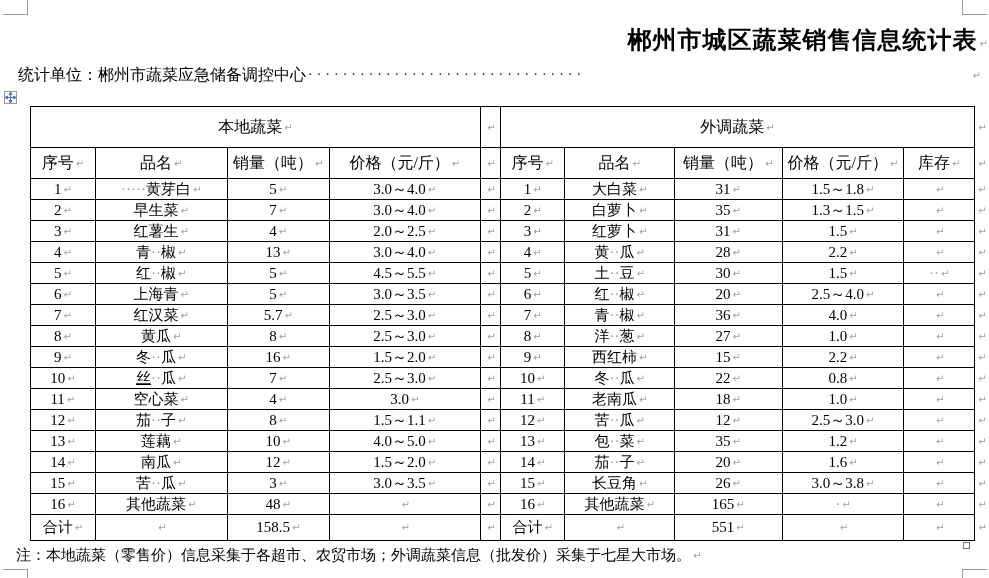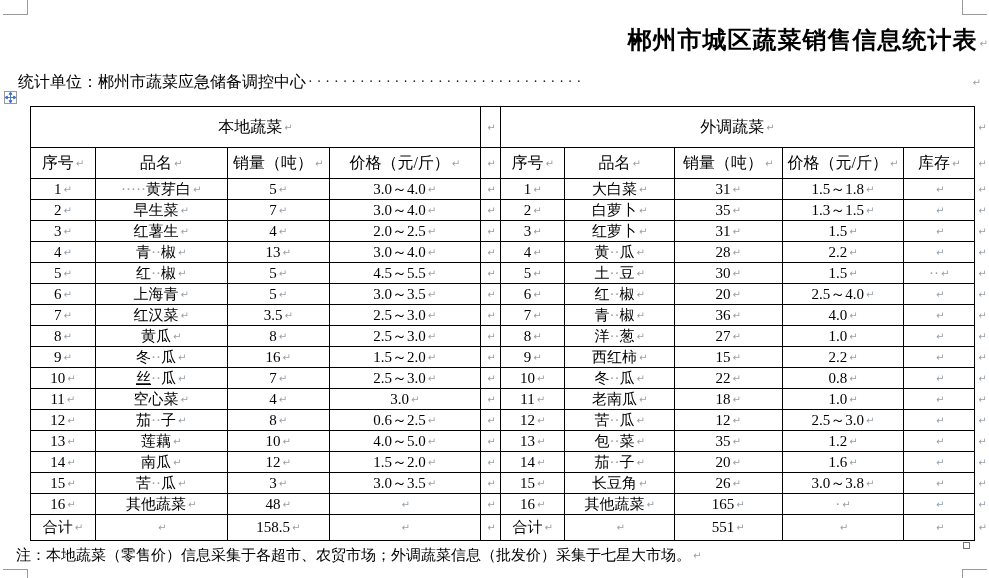--- a/index.html
+++ b/index.html
@@ -13,21 +13,21 @@
   .crop.tl{left:3px;top:0;width:24px;height:14px;border-right-width:1px;border-bottom-width:1px;}
   .crop.tr{left:962px;top:0;width:24px;height:14px;border-left-width:1px;border-bottom-width:1px;}
   .crop.bl{left:3px;top:569px;width:24px;height:9px;border-right-width:1px;border-top-width:1px;}
   .crop.br{left:962px;top:569px;width:24px;height:9px;border-left-width:1px;border-top-width:1px;}
 
   .title{
     position:absolute;top:24px;left:0;width:100%;text-align:right;
     font-size:24px;font-weight:bold;letter-spacing:1px;white-space:nowrap;
   }
   .subtitle{
-    position:absolute;top:70px;left:18px;right:8px;height:24px;
+    position:absolute;top:63px;left:18px;right:8px;height:24px;
     display:flex;align-items:center;font-size:16px;white-space:nowrap;
   }
   .sub-dots{
     flex:1;overflow:hidden;white-space:nowrap;letter-spacing:4px;
     color:#1a1a1a;font-size:14px;margin:0 2px;
   }
   .note{position:absolute;left:16px;top:546px;font-size:15px;white-space:nowrap;}
 
   
   .pm{
@@ -202,21 +202,21 @@
         <td><span>6</span><span class="pm">↵</span></td>
         <td><span>红<span class="dot">·</span><span class="dot">·</span>椒</span><span class="pm">↵</span></td>
         <td><span>20</span><span class="pm">↵</span></td>
         <td><span>2.5～4.0</span><span class="pm">↵</span></td>
         <td><span></span><span class="pm">↵</span></td>
         <td class="endc"><span class="pm">↵</span></td>
       </tr>
       <tr class="data">
         <td><span>7</span><span class="pm">↵</span></td>
         <td><span>红汉菜</span><span class="pm">↵</span></td>
-        <td><span>3.5</span><span class="pm">↵</span></td>
+        <td><span>5.7</span><span class="pm">↵</span></td>
         <td><span>2.5～3.0</span><span class="pm">↵</span></td>
         <td><span></span><span class="pm">↵</span></td>
         <td><span>7</span><span class="pm">↵</span></td>
         <td><span>青<span class="dot">·</span><span class="dot">·</span>椒</span><span class="pm">↵</span></td>
         <td><span>36</span><span class="pm">↵</span></td>
         <td><span>4.0</span><span class="pm">↵</span></td>
         <td><span></span><span class="pm">↵</span></td>
         <td class="endc"><span class="pm">↵</span></td>
       </tr>
       <tr class="data">
@@ -268,21 +268,21 @@
         <td><span>老南瓜</span><span class="pm">↵</span></td>
         <td><span>18</span><span class="pm">↵</span></td>
         <td><span>1.0</span><span class="pm">↵</span></td>
         <td><span></span><span class="pm">↵</span></td>
         <td class="endc"><span class="pm">↵</span></td>
       </tr>
       <tr class="data">
         <td><span>12</span><span class="pm">↵</span></td>
         <td><span>茄<span class="dot">·</span><span class="dot">·</span>子</span><span class="pm">↵</span></td>
         <td><span>8</span><span class="pm">↵</span></td>
-        <td><span>0.6～2.5</span><span class="pm">↵</span></td>
+        <td><span>1.5～1.1</span><span class="pm">↵</span></td>
         <td><span></span><span class="pm">↵</span></td>
         <td><span>12</span><span class="pm">↵</span></td>
         <td><span>苦<span class="dot">·</span><span class="dot">·</span>瓜</span><span class="pm">↵</span></td>
         <td><span>12</span><span class="pm">↵</span></td>
         <td><span>2.5～3.0</span><span class="pm">↵</span></td>
         <td><span></span><span class="pm">↵</span></td>
         <td class="endc"><span class="pm">↵</span></td>
       </tr>
       <tr class="data">
         <td><span>13</span><span class="pm">↵</span></td>

